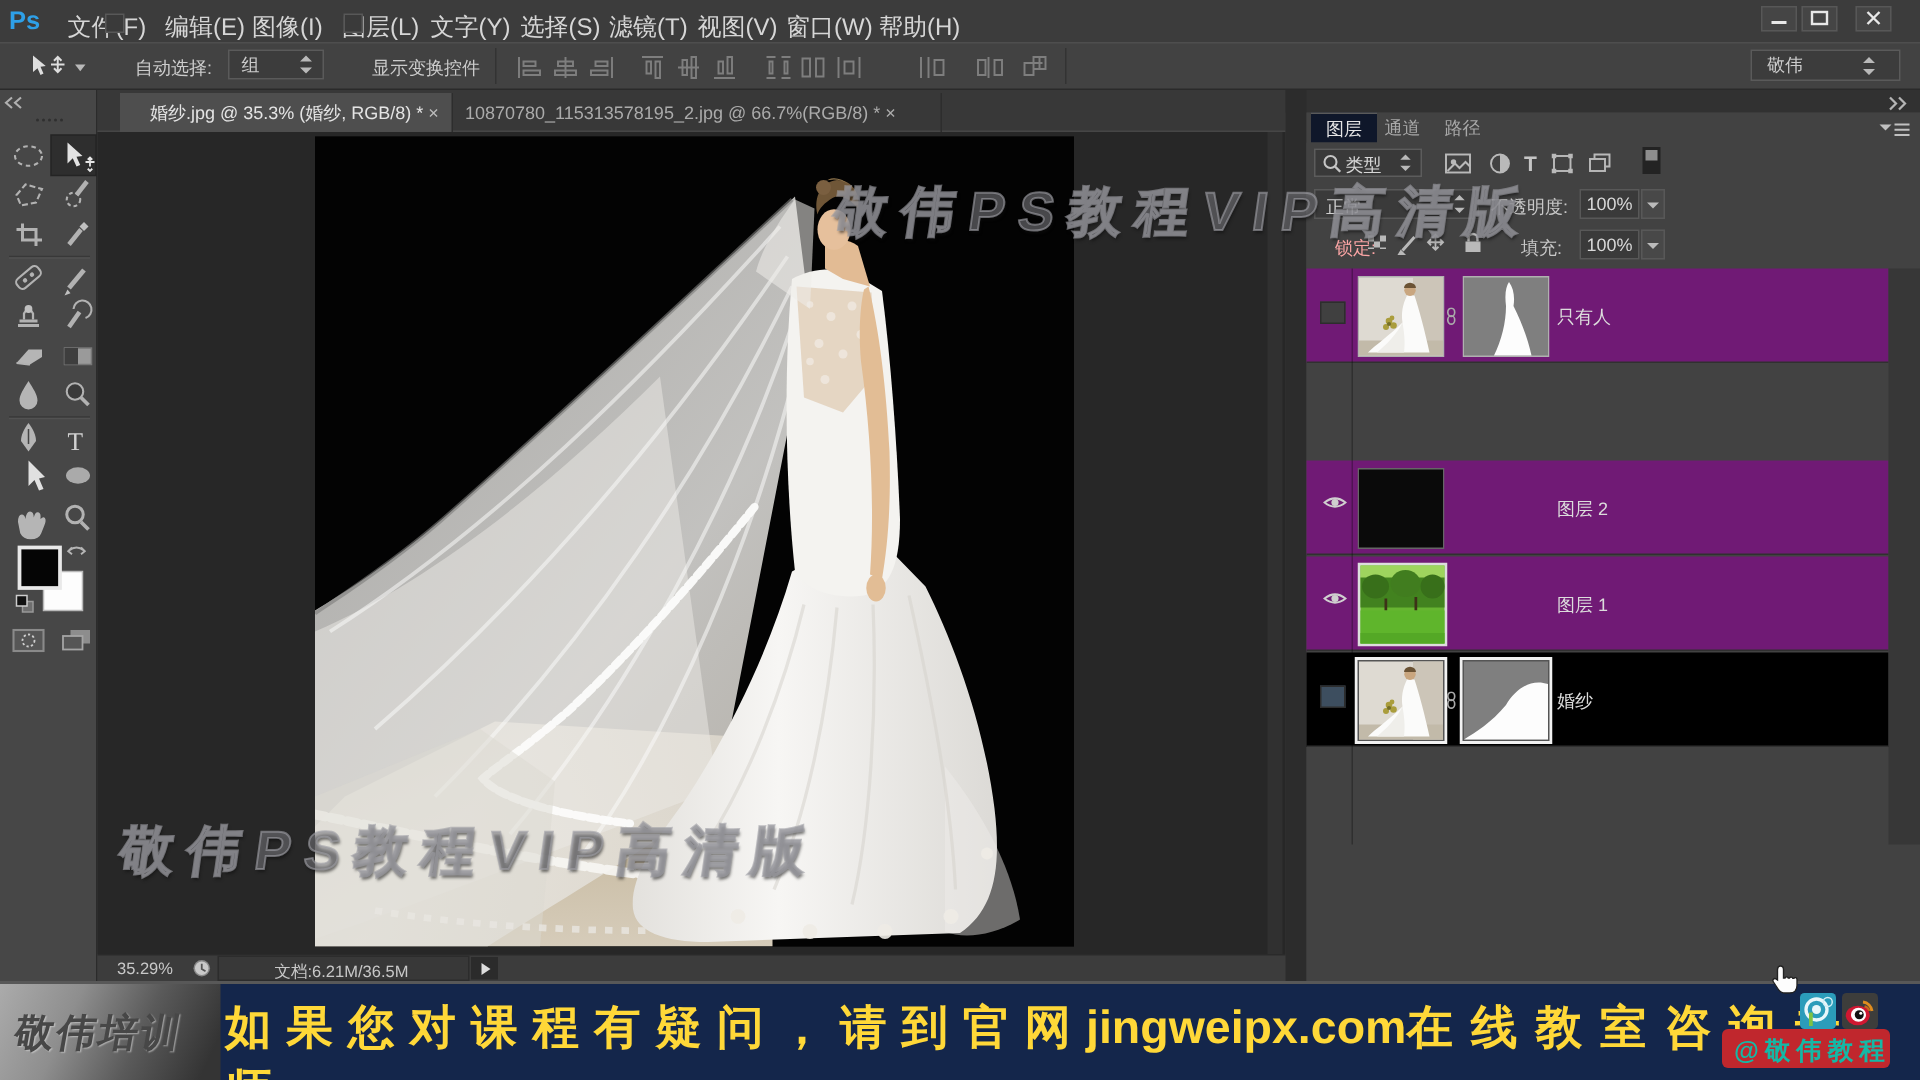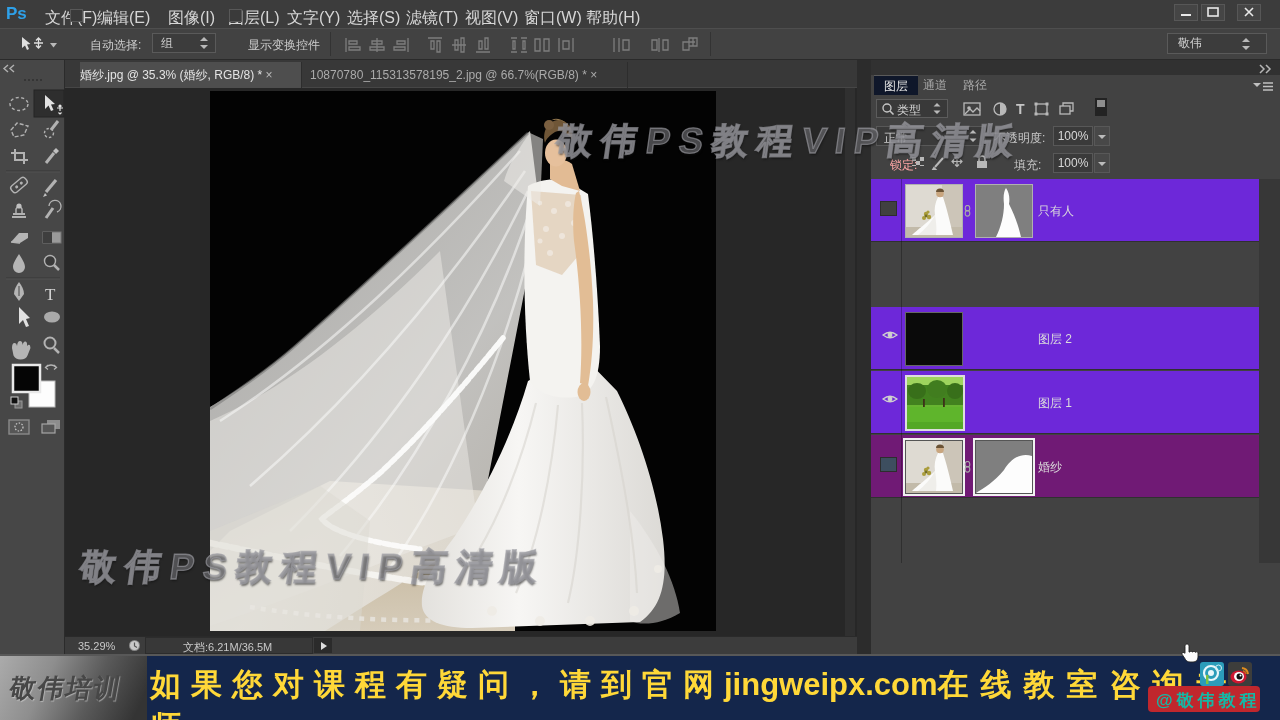--- a/index.html
+++ b/index.html
@@ -27,37 +27,37 @@
 #photo{left:210px;top:91px;width:506px;height:540px;background:#020202;}
 #statusbar{left:65px;top:636px;width:792px;height:19px;background:#3c3c3c;color:#c8c8c8;font-size:11px;border-top:1px solid #2a2a2a;}
 
 .wm{z-index:60;color:rgba(125,125,131,0.55);font-weight:bold;transform:skewX(-8deg);letter-spacing:1px;
 -webkit-text-stroke:1.3px rgba(158,158,164,.62);text-shadow:1px 2px 2px rgba(15,15,15,.55);}
 
 #paneltop{left:857px;top:60px;width:423px;height:15px;background:#313131;}
 #panel{left:871px;top:75px;width:409px;height:580px;background:#424242;}
 .ptab{top:75px;height:20px;font-size:12px;line-height:20px;}
 #phead{left:871px;top:95px;width:409px;height:85px;background:#424242;color:#c8c8c8;font-size:12px;}
-.lrow{left:871px;width:388px;height:63px;background:#6d28d9;border-bottom:1px solid #303030;color:#dcdcdc;font-size:12px;}
+.lrow{left:871px;width:388px;height:63px;background:#701a75;border-bottom:1px solid #303030;color:#dcdcdc;font-size:12px;}
 .eyebox{left:9px;top:22px;width:17px;height:15px;background:#404040;border:1px solid #2d2d2d;}
 .lname{left:167px;top:24px;}
 #pbottom{left:871px;top:632px;width:409px;height:23px;background:#424242;border-top:1px solid #333;}
 
 #banner{left:0;top:656px;width:1280px;height:64px;background:#14264b;}
 #blogo{left:0;top:656px;width:147px;height:64px;background:linear-gradient(115deg,#ababab,#8e8e8e 32%,#5a5a5a 62%,#343434 92%);}
 #btext{left:150px;top:664px;font-size:31px;font-weight:bold;color:#ffd838;}
 #bchip{left:1148px;top:686px;width:112px;height:26px;background:#c0272d;border-radius:4px;}
 </style></head>
 <body>
 <div id="stage">
 
 <div id="menubar" class="abs"></div>
 <div id="pslogo" class="abs">Ps</div>
 <span class="mitem abs" style="left:45px">文件(F)</span>
-<span class="mitem abs" style="left:97px">编辑(E)</span>
+<span class="mitem abs" style="left:110px">编辑(E)</span>
 <span class="mitem abs" style="left:168px">图像(I)</span>
 <span class="mitem abs" style="left:228px">图层(L)</span>
 <span class="mitem abs" style="left:287px">文字(Y)</span>
 <span class="mitem abs" style="left:347px">选择(S)</span>
 <span class="mitem abs" style="left:406px">滤镜(T)</span>
 <span class="mitem abs" style="left:465px">视图(V)</span>
 <span class="mitem abs" style="left:524px">窗口(W)</span>
 <span class="mitem abs" style="left:586px">帮助(H)</span>
 <div class="winbtn abs" style="left:1174px"><svg width="22" height="15">
         <rect x="6" y="9" width="10" height="2" fill="#e8e8e8"></rect>
@@ -215,21 +215,21 @@
             <circle cx="29" cy="20" r="1"></circle>
             <circle cx="33" cy="20" r="1"></circle>
             <circle cx="37" cy="20" r="1"></circle>
             <circle cx="41" cy="20" r="1"></circle>
           </g>
 </g>
 </svg>
 </div>
 
 <div id="tabbar" class="abs"></div>
-<div id="tab1" class="abs"><span style="padding-left:0">婚纱.jpg @ 35.3% (婚纱, RGB/8) *</span> <span style="color:#bbb">×</span></div>
+<div id="tab1" class="abs"><span style="padding-left:20px">婚纱.jpg @ 35.3% (婚纱, RGB/8) *</span> <span style="color:#bbb">×</span></div>
 <div id="tab2" class="abs"><span style="padding-left:8px">10870780_115313578195_2.jpg @ 66.7%(RGB/8) *</span> <span>×</span></div>
 
 <div id="canvas" class="abs"></div>
 <div id="photo" class="abs">
 <svg width="506" height="540" viewBox="0 0 506 540">
 <defs>
 <linearGradient id="veilg" x1="0" y1="0" x2="0.8" y2="1">
 <stop offset="0" stop-color="#bbbbb9"></stop>
             <stop offset="0.3" stop-color="#dbdad7"></stop>
 <stop offset="0.65" stop-color="#ecebe8"></stop>
@@ -490,21 +490,21 @@
         <use href="#eye"></use>
       </svg>
 <svg class="abs" style="left:34px;top:4px" width="60" height="56">
         <rect width="60" height="56" fill="#ddd"></rect>
         <g transform="translate(2,2)">
           <use href="#gtree"></use>
         </g>
       </svg>
 <span class="lname abs">图层 1</span>
     </div>
-<div class="lrow abs" style="top:435px;background:#701a75">
+<div class="lrow abs" style="top:435px;background:#000000">
       <div class="eyebox abs" style="background:#3d4e5f"></div>
 <svg class="abs" style="left:32px;top:3px" width="62" height="58">
         <rect width="62" height="58" fill="#f2f2f2"></rect>
         <rect x="2" y="2" width="58" height="54" fill="#555"></rect>
         <g transform="translate(3,3)">
           <use href="#bride"></use>
         </g>
       </svg>
 <svg class="abs" style="left:93px;top:26px" width="8" height="12">
         <use href="#chain"></use>

